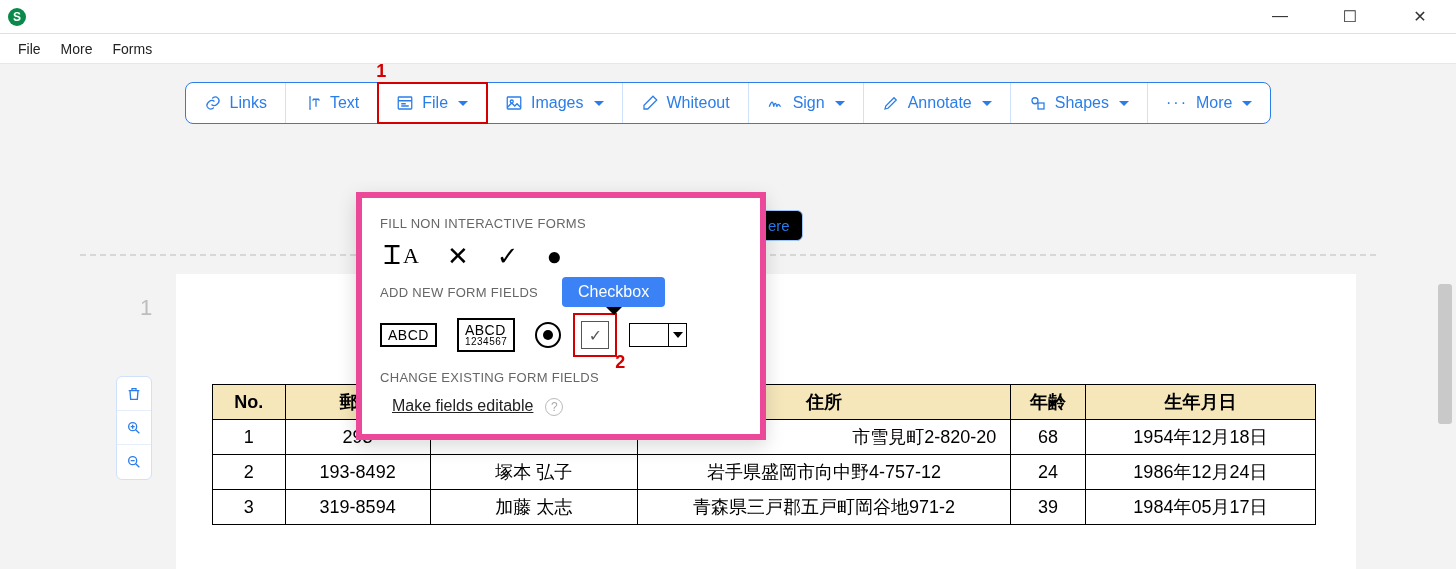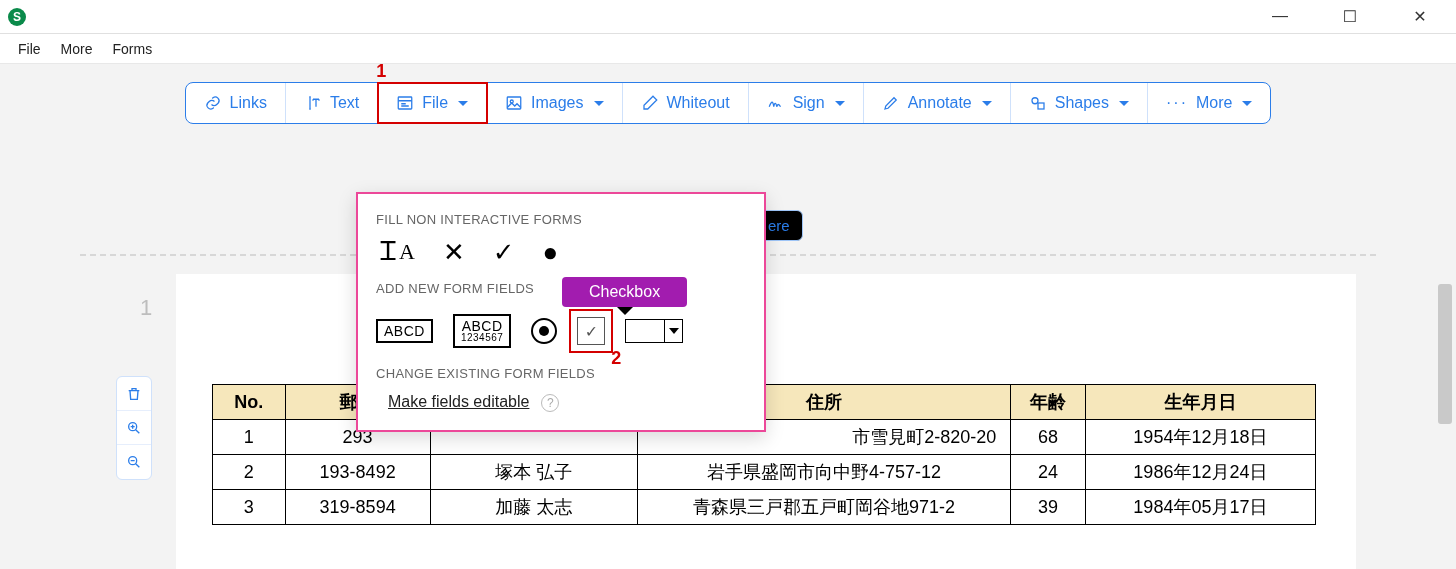--- a/index.html
+++ b/index.html
@@ -119,37 +119,37 @@
     z-index: 2;
   }
 
   
   .forms-panel {
     position: absolute;
     left: 356px;
     top: 128px;
     width: 410px;
     background: #fff;
-    border: 2px solid #ec4899;
+    border: 6px solid #ec4899;
     box-shadow: 0 6px 18px rgba(0,0,0,.15);
     padding: 18px 18px 18px 18px;
     z-index: 10;
     font-size: 14px;
   }
   .forms-panel .section-title {
     color: #666;
     font-size: 13px;
     letter-spacing: .3px;
     margin-bottom: 12px;
   }
   .fill-row { display: flex; gap: 28px; align-items: center; margin-bottom: 16px; padding-left: 4px; }
   .fill-row span { font-size: 26px; line-height: 1; }
   .fill-ta { font-family: serif; font-size: 24px; display:flex; align-items:center; gap:2px; }
   .add-row { display: flex; gap: 20px; align-items: center; margin-bottom: 18px; padding-top:6px; }
-  .ff-box { border: 2px solid #000; padding: 2px 6px; font-size: 14px; font-family: Arial; letter-spacing: .5px; background:#fff;text-align:center; }
+  .ff-box { border: 2px solid #000; padding: 2px 6px; font-size: 14px; font-family: Arial; letter-spacing: .5px; background:#fff; }
   .ff-box.multi { line-height: 1; padding: 3px 6px; }
   .ff-box.multi .sub { font-size: 10px; display:block; letter-spacing: .5px; }
   .ff-radio { width: 26px; height: 26px; border: 2px solid #000; border-radius: 50%; display:flex; align-items:center; justify-content:center; }
   .ff-radio::after { content:''; width:10px; height:10px; background:#000; border-radius:50%; }
   .ff-check-wrap { position: relative; }
   .ff-check {
     width: 28px; height: 28px; border: 1.5px solid #555;
     display:flex; align-items:center; justify-content:center;
     outline: 2px solid #d40000; outline-offset: 6px;
   }
@@ -164,23 +164,23 @@
   }
   .ff-select { display:flex; }
   .ff-select .body { width: 40px; height: 24px; border:1.5px solid #000; }
   .ff-select .arrow { width: 18px; height: 24px; border:1.5px solid #000; border-left:none; display:flex; align-items:center; justify-content:center; }
   .ff-select .arrow::after { content:''; width:0;height:0;border-left:5px solid transparent;border-right:5px solid transparent;border-top:6px solid #000; }
 
   .tooltip-bubble {
     position: absolute;
     left: 562px;
     top: 213px;
-    background: #a21caf;
+    background: #3b82f6;
     color: #fff;
-    padding: 6px 27px;
+    padding: 6px 16px;
     border-radius: 4px;
     font-size: 16px;
     z-index: 20;
   }
   .tooltip-bubble::after {
     content:'';
     position:absolute;
     left: 50%; transform: translateX(-50%);
     bottom: -8px;
     width:0;height:0;

